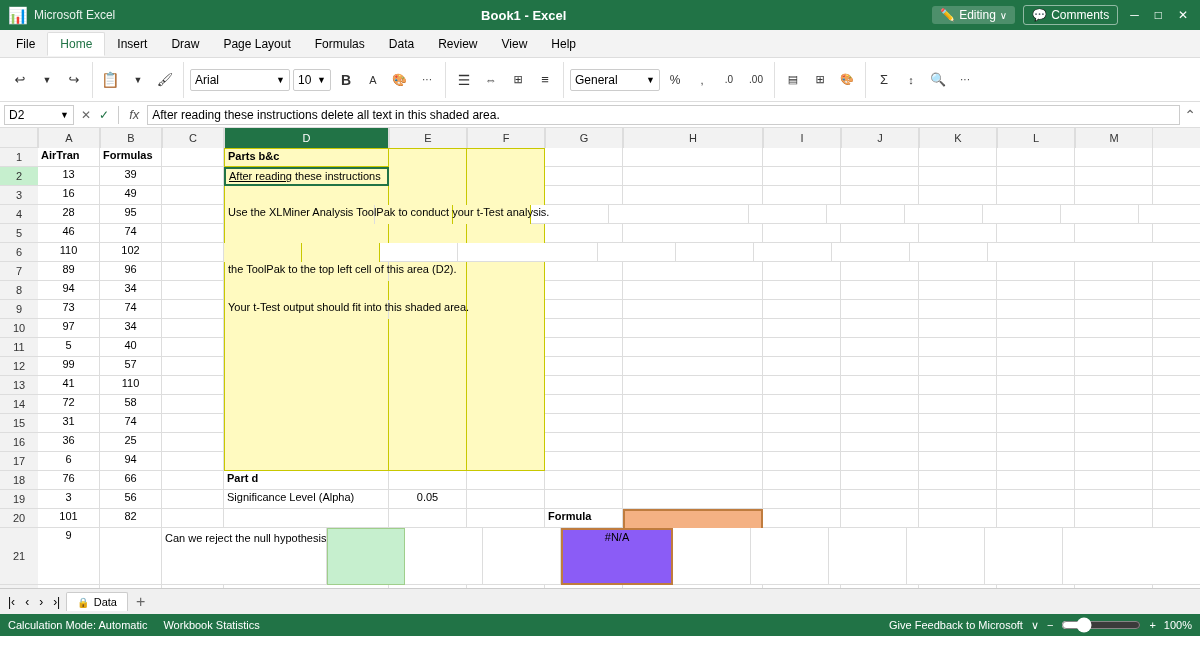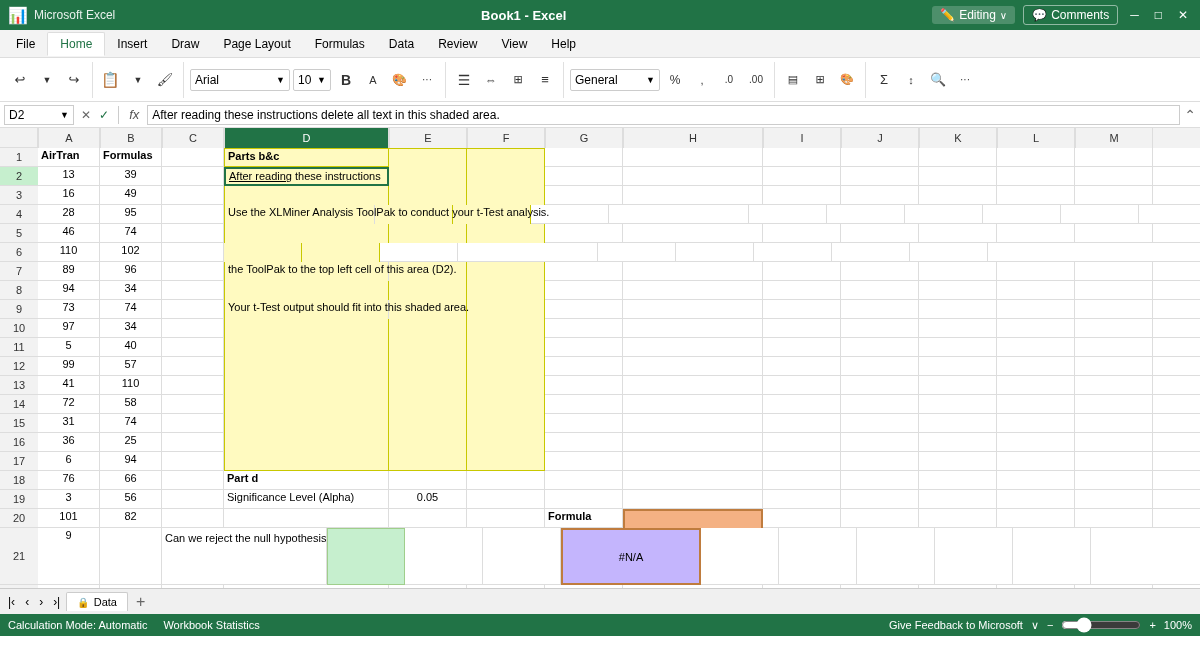--- a/index.html
+++ b/index.html
@@ -643,21 +643,21 @@
       <div class="grid-row" style="height:57px;">
         <div class="cell" style="width:62px;justify-content:center;height:57px;">9</div>
         <div class="cell" style="width:62px;height:57px;"></div>
         <div class="cell" style="width:165px;height:57px;align-items:flex-start;padding-top:4px;">
           <div>Can we reject the null hypothesis?</div>
 
         </div>
         <div class="cell green-cell" style="width:78px;height:57px;background:#c6efce;border:1px solid #9fce8b;"></div>
         <div class="cell" style="width:78px;height:57px;"></div>
         <div class="cell" style="width:78px;height:57px;"></div>
-        <div class="cell orange-cell" style="width:140px;height:57px;background:#c4b5fd;border:2px solid #bf7c3e;justify-content:center;align-items:center;">
+        <div class="cell orange-cell" style="width:112px;height:57px;background:#8b5cf6;border:2px solid #bf7c3e;justify-content:center;align-items:flex-start;">
           <span style="font-size:11px;">#N/A</span>
         </div>
         <div class="cell" style="width:78px;height:57px;"></div>
         <div class="cell" style="width:78px;height:57px;"></div>
         <div class="cell" style="width:78px;height:57px;"></div>
         <div class="cell" style="width:78px;height:57px;"></div>
         <div class="cell" style="width:78px;height:57px;"></div>
       </div>
 
       <div class="grid-row row-height">

